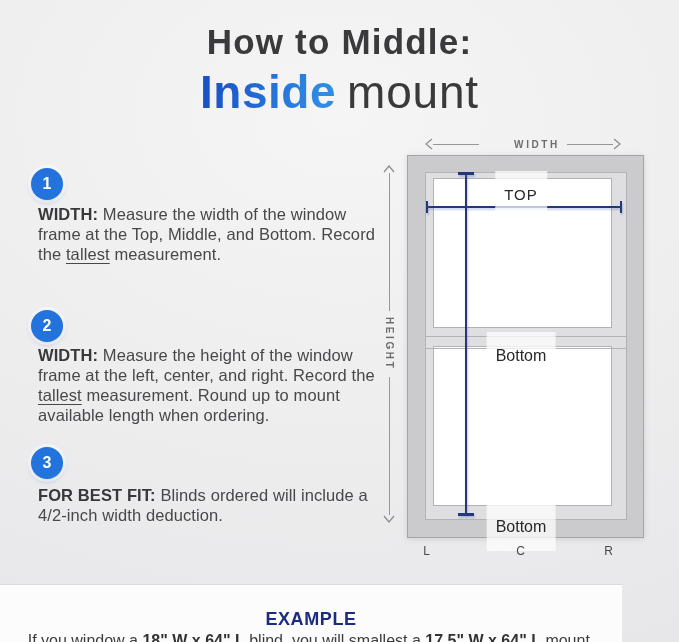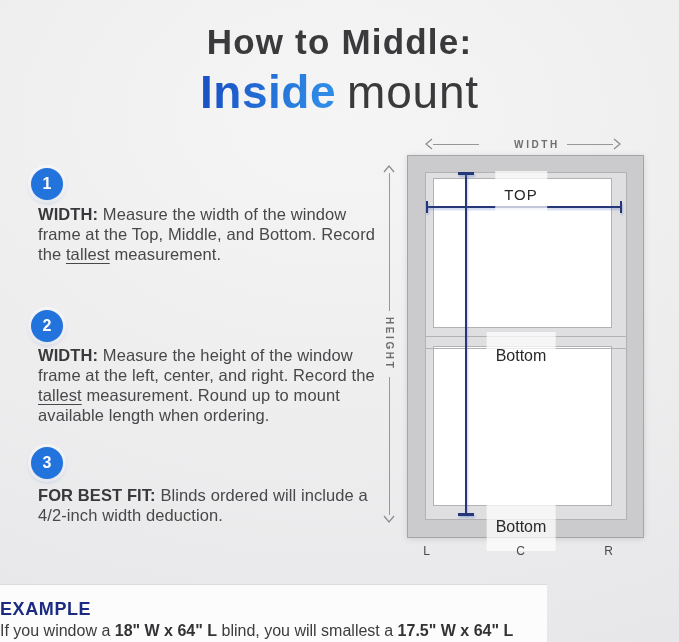--- a/index.html
+++ b/index.html
@@ -74,22 +74,22 @@
   .v-cap-top { top:34px; } .v-cap-bot { top:375px; }
   .h-line { left:47px; top:68px; width:194px; height:2px; }
   .h-cap { top:63px; width:2px; height:12px; }
   .h-cap-left { left:46px; } .h-cap-right { left:240px; }
 
   .mark { position:absolute; top:406px; transform:translateX(-50%);
     font-size:12px; letter-spacing:1px; color:#49494b; }
   .mark-l { left:47px; } .mark-c { left:141px; } .mark-r { left:229px; }
 
   
-  .example-strip { position:absolute; left:0; top:584px; width:547px; height:58px;
-    background:#fcfcfd; border-top:1px solid #dbdbdd; padding-top:14px; }
+  .example-strip { position:absolute; left:0; top:584px; width:622px; height:58px;
+    background:#fcfcfd; border-top:1px solid #dbdbdd; text-align:center; padding-top:24px; }
   .example-heading { font-size:18px; font-weight:700; letter-spacing:0.6px; color:#1b2b82; }
   .example-text { margin-top:2px; font-size:16px; color:#3c3c3e; }
   .example-text b { font-weight:700; color:#333335; }
 
   svg.chev { display:block; flex:none; }
 </style>
 </head>
 <body>
 
 <div class="canvas">

